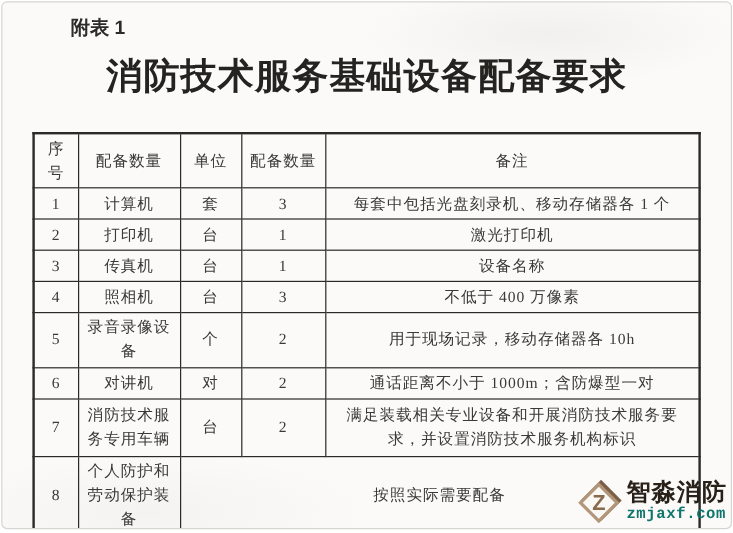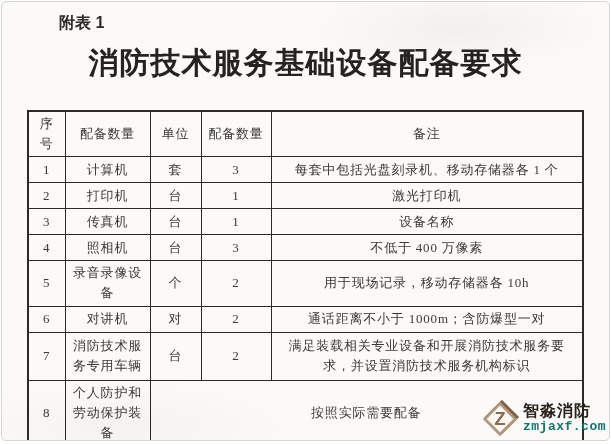--- a/index.html
+++ b/index.html
@@ -86,21 +86,21 @@
     position: absolute;
     right: 3px;
     bottom: 1px;
     display: flex;
     align-items: center;
     z-index: 5;
   }
   .watermark .logo-icon { width: 42px; height: 42px; margin-right: 2px; }
   .wm-text { display: flex; flex-direction: column; align-items: flex-start; }
   .wm-brand {
-    font-size: 16px;
+    font-size: 20px;
     font-weight: 800;
     color: #292019;
     letter-spacing: 1px;
     line-height: 1.05;
   }
   .wm-domain {
     font-family: "Liberation Mono", "DejaVu Sans Mono", monospace;
     font-size: 13px;
     font-weight: 700;
     color: #0f766e;

